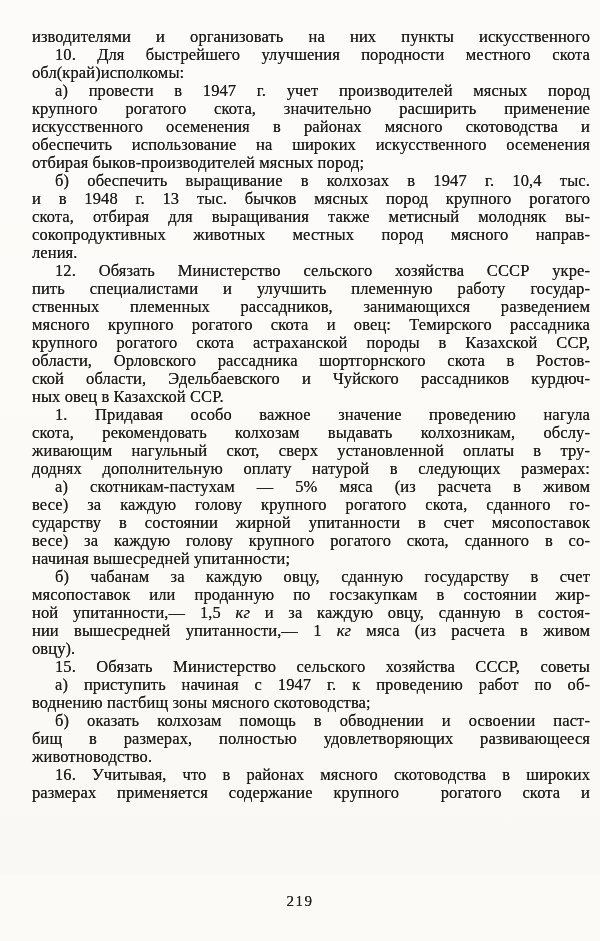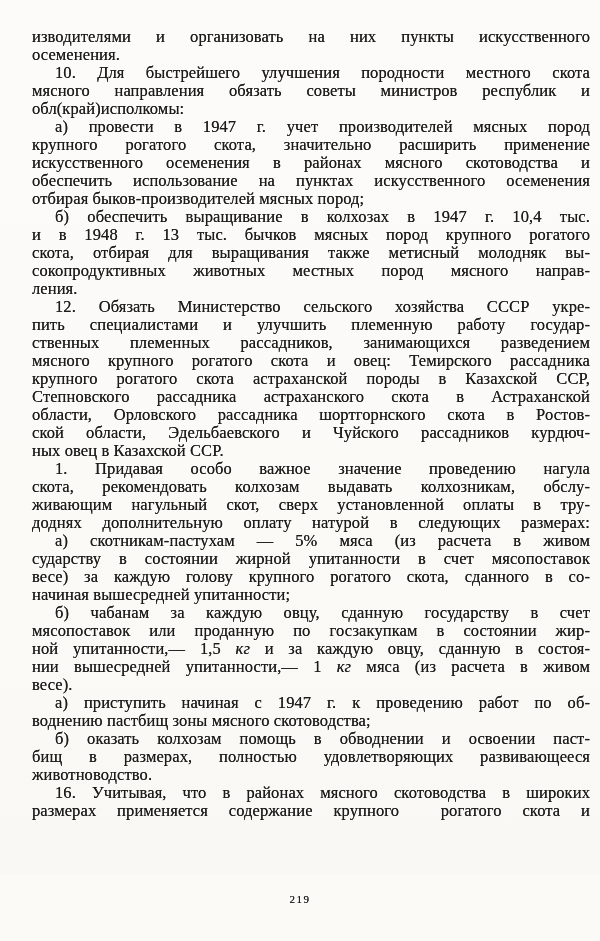--- a/index.html
+++ b/index.html
@@ -33,67 +33,66 @@
     text-shadow:0 0 0.45px rgba(25,24,22,0.85);
     white-space:normal;
   }
   .line.in{padding-left:23px;}
   .line.end{text-align:left;text-align-last:left;}
   .line i{font-style:italic;}
   .page-num{
     position:absolute;
     top:893px;left:0;width:600px;
     text-align:center;
-    font-size:11px;
+    font-size:15px;
     letter-spacing:1.5px;
     text-shadow:0 0 0.45px rgba(25,24,22,0.85);
   }
 </style>
 </head>
 <body>
 
 <div class="page">
   <div class="text-block">
       <div class="line"><span>изводителями и организовать на них пункты искусственного</span></div>
-      <div class="line end"><span>осеменения.</span></div>
       <div class="line in"><span>10. Для быстрейшего улучшения породности местного скота</span></div>
-      <div class="line"><span>мясного направления обязать советы министров республик и</span></div>
       <div class="line end"><span>обл(край)исполкомы:</span></div>
       <div class="line in"><span>а) провести в 1947 г. учет производителей мясных пород</span></div>
       <div class="line"><span>крупного рогатого скота, значительно расширить применение</span></div>
       <div class="line"><span>искусственного осеменения в районах мясного скотоводства и</span></div>
-      <div class="line"><span>обеспечить использование на пунктах искусственного осеменения</span></div>
+      <div class="line"><span>обеспечить использование на широких искусственного осеменения</span></div>
       <div class="line end"><span>отбирая быков-производителей мясных пород;</span></div>
       <div class="line in"><span>б) обеспечить выращивание в колхозах в 1947 г. 10,4 тыс.</span></div>
       <div class="line"><span>и в 1948 г. 13 тыс. бычков мясных пород крупного рогатого</span></div>
       <div class="line"><span>скота, отбирая для выращивания также метисный молодняк вы-</span></div>
       <div class="line"><span>сокопродуктивных животных местных пород мясного направ-</span></div>
       <div class="line end"><span>ления.</span></div>
       <div class="line in"><span>12. Обязать Министерство сельского хозяйства СССР укре-</span></div>
       <div class="line"><span>пить специалистами и улучшить племенную работу государ-</span></div>
       <div class="line"><span>ственных племенных рассадников, занимающихся разведением</span></div>
       <div class="line"><span>мясного крупного рогатого скота и овец: Темирского рассадника</span></div>
       <div class="line"><span>крупного рогатого скота астраханской породы в Казахской ССР,</span></div>
-      <div class="line"><span>Степновского рассадника астраханского скота в Астраханской</span></div>
       <div class="line"><span>области, Орловского рассадника шортгорнского скота в Ростов-</span></div>
       <div class="line"><span>ской области, Эдельбаевского и Чуйского рассадников курдюч-</span></div>
       <div class="line end"><span>ных овец в Казахской ССР.</span></div>
       <div class="line in"><span>1. Придавая особо важное значение проведению нагула</span></div>
       <div class="line"><span>скота, рекомендовать колхозам выдавать колхозникам, обслу-</span></div>
       <div class="line"><span>живающим нагульный скот, сверх установленной оплаты в тру-</span></div>
       <div class="line"><span>доднях дополнительную оплату натурой в следующих размерах:</span></div>
       <div class="line in"><span>а) скотникам-пастухам — 5% мяса (из расчета в живом</span></div>
+      <div class="line"><span>весе) за каждую голову крупного рогатого скота, сданного го-</span></div>
       <div class="line"><span>сударству в состоянии жирной упитанности в счет мясопоставок</span></div>
       <div class="line"><span>весе) за каждую голову крупного рогатого скота, сданного в со-</span></div>
       <div class="line end"><span>начиная вышесредней упитанности;</span></div>
       <div class="line in"><span>б) чабанам за каждую овцу, сданную государству в счет</span></div>
       <div class="line"><span>мясопоставок или проданную по госзакупкам в состоянии жир-</span></div>
       <div class="line"><span>ной упитанности,— 1,5 </span><i>кг</i><span> и за каждую овцу, сданную в состоя-</span></div>
       <div class="line"><span>нии вышесредней упитанности,— 1 </span><i>кг</i><span> мяса (из расчета в живом</span></div>
-      <div class="line end"><span>весе).</span></div>
+      <div class="line end"><span>овцу).</span></div>
+      <div class="line in"><span>15. Обязать Министерство сельского хозяйства СССР, советы</span></div>
       <div class="line in"><span>а) приступить начиная с 1947 г. к проведению работ по об-</span></div>
       <div class="line end"><span>воднению пастбищ зоны мясного скотоводства;</span></div>
       <div class="line in"><span>б) оказать колхозам помощь в обводнении и освоении паст-</span></div>
       <div class="line"><span>бищ в размерах, полностью удовлетворяющих развивающееся</span></div>
       <div class="line end"><span>животноводство.</span></div>
       <div class="line in"><span>16. Учитывая, что в районах мясного скотоводства в широких</span></div>
       <div class="line"><span>размерах применяется содержание крупного &nbsp;рогатого скота и</span></div>
     </div>
   <div class="page-num">219</div>
 </div>

